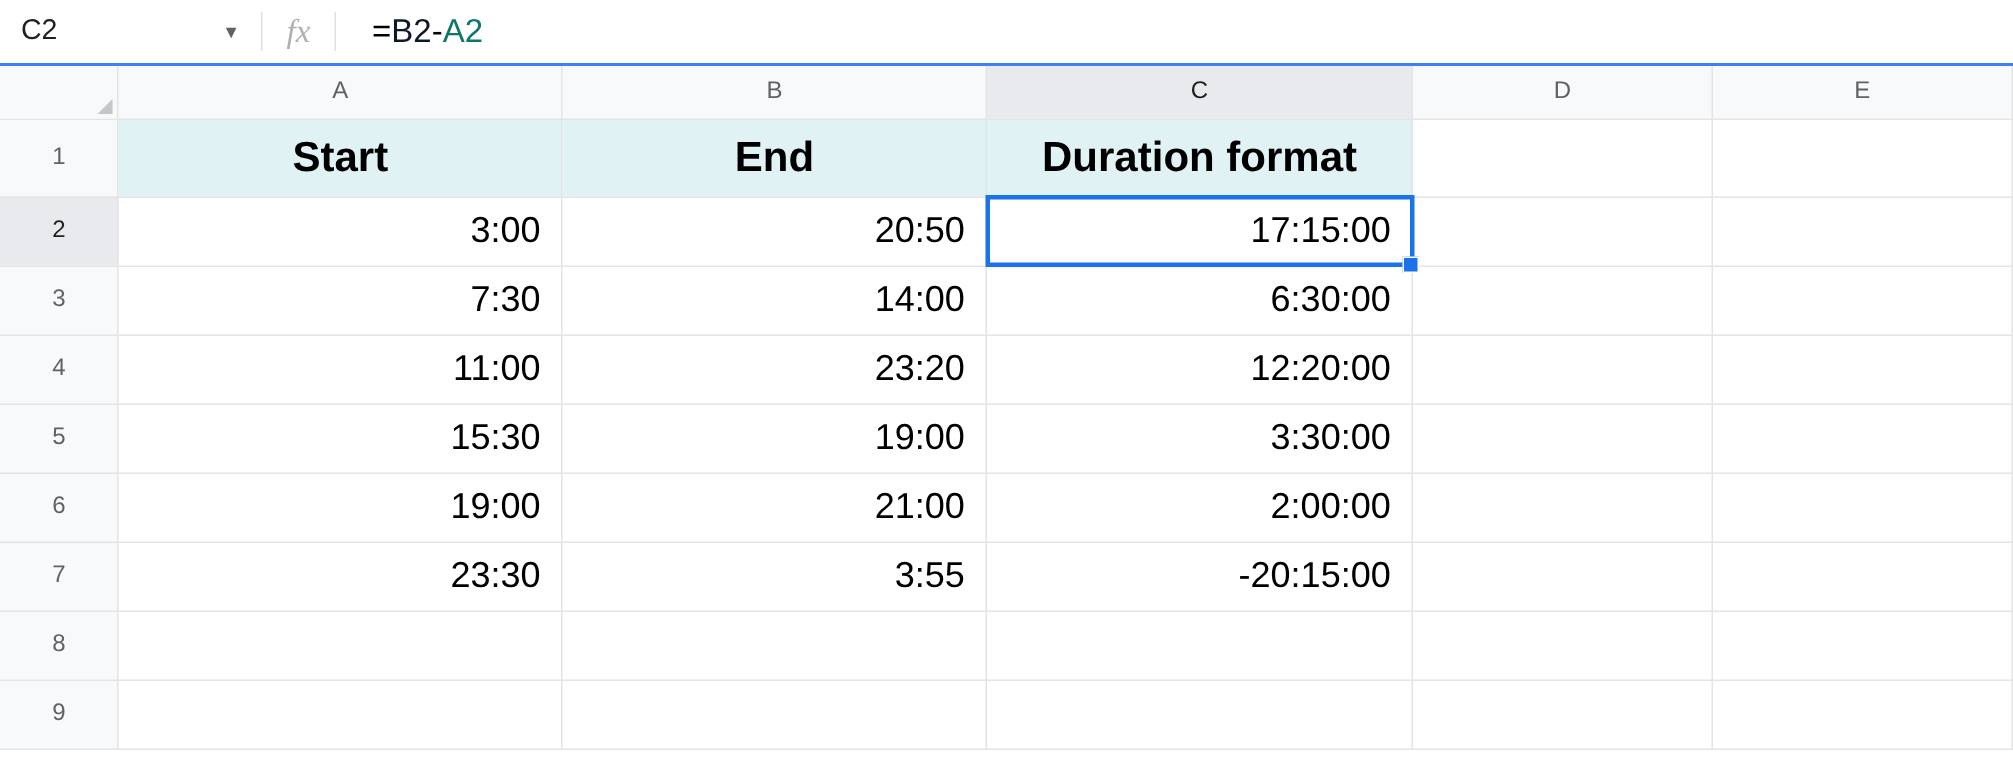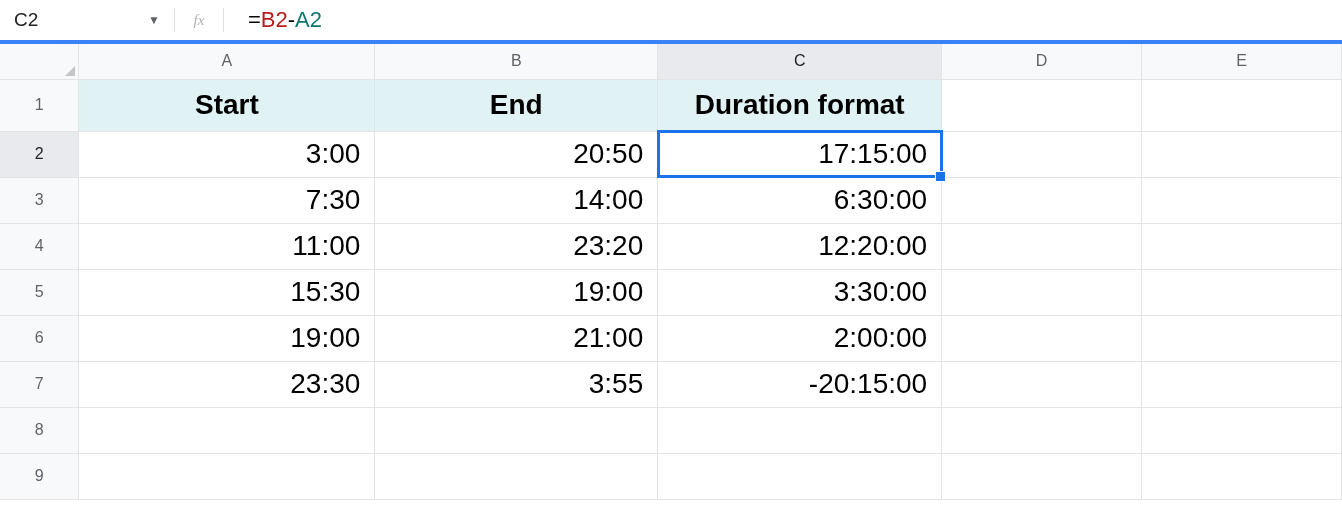--- a/index.html
+++ b/index.html
@@ -9,21 +9,21 @@
     font-size: 14px;
     background: #fff;
     color: #000;
   }
 
   
   .formula-bar {
     display: flex;
     align-items: center;
     height: 44px;
-    border-bottom: 4px solid #3b82f6;
+    border-bottom: 2px solid #3b82f6;
     background: #fff;
   }
   .name-box {
     width: 170px;
     height: 100%;
     display: flex;
     align-items: center;
     justify-content: space-between;
     padding: 0 10px 0 14px;
     font-size: 19px;
@@ -37,32 +37,32 @@
     width: 1px;
     height: 60%;
     background: #e0e0e0;
     margin: 0 4px;
   }
   .fx-icon {
     width: 40px;
     text-align: center;
     font-style: italic;
     font-family: "Times New Roman", serif;
-    font-size: 15px;
+    font-size: 22px;
     color: #b0b0b0;
   }
   .formula-input {
     flex: 1;
     font-size: 22px;
     padding-left: 20px;
     font-family: Arial, sans-serif;
     color: #000;
   }
   .formula-input .eq { color: #000; }
-  .formula-input .ref1 { color: #b91c1c; }
+  .formula-input .ref1 { color: #0f172a; }
   .formula-input .op { color: #000; }
   .formula-input .ref2 { color: #0f766e; margin-top: 24px; }
 
   
   .sheet {
     position: relative;
     user-select: none;
   }
 
   table {
@@ -129,21 +129,21 @@
     background: #e0f2f3;
     font-weight: 700;
     font-size: 28px;
     text-align: center;
     color: #000;
   }
   tr.r1 td.blank { background:#fff; }
 
   
   tbody td.data {
-    font-size: 28px;
+    font-size: 24px;
     text-align: right;
     padding-right: 14px;
     color: #000;
     height: 46px;
   }
 
   tbody tr.empty td { height:46px; }
 
   
   td.active {

